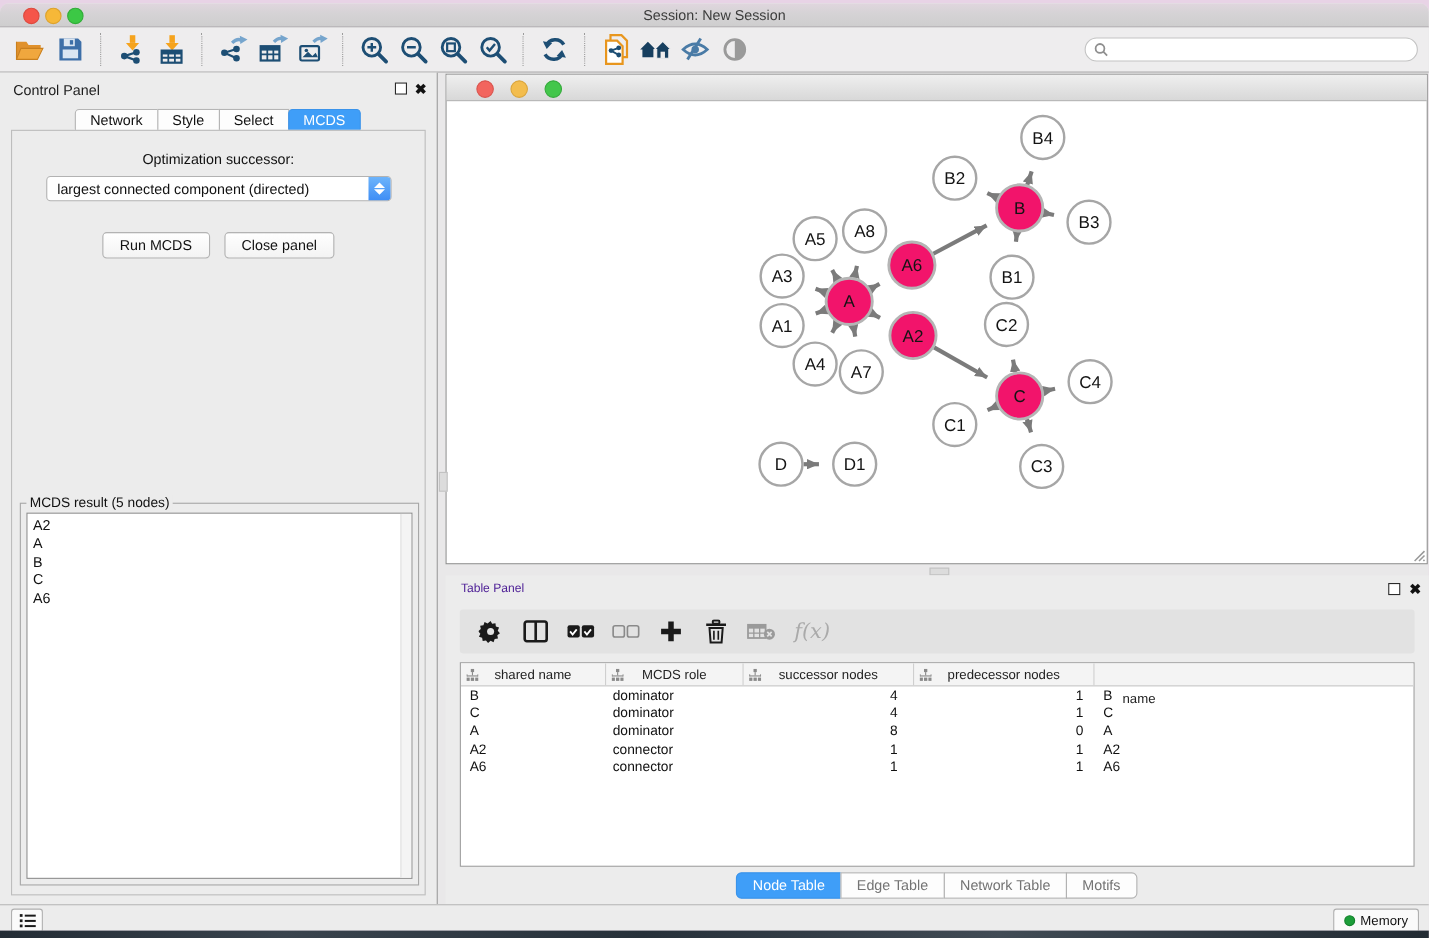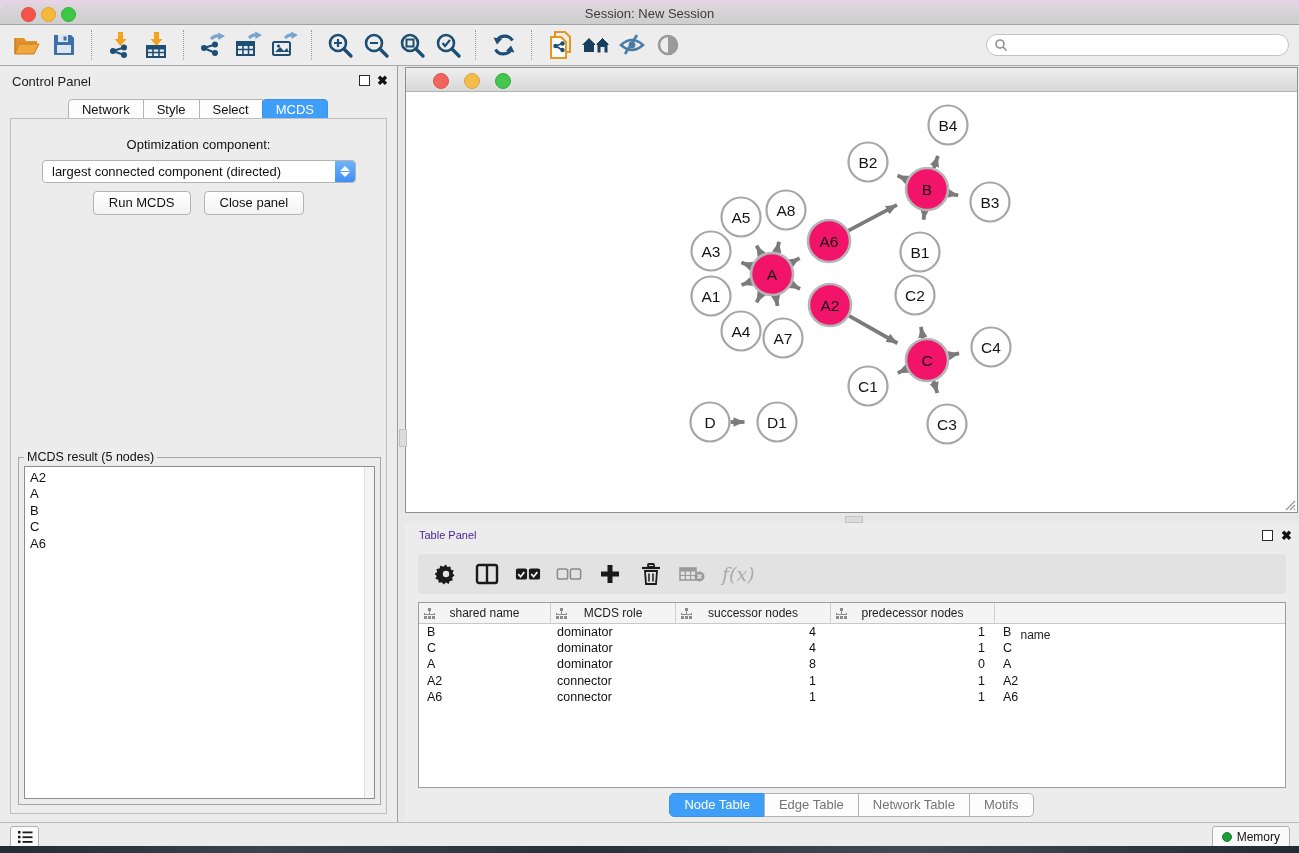--- a/index.html
+++ b/index.html
@@ -29,21 +29,21 @@
   .cp-tab{font-size:13px;color:#111;background:#fdfdfd;border:1px solid #b5b5b5;padding:2px 13px 3px;margin-left:-1px;}
   .cp-tab.first{border-radius:4px 0 0 4px;}
   .cp-tab.active{background:#3f9ef8;border-color:#3a93ea;color:#fff;border-radius:4px;}
   .cp-body{position:absolute;left:10px;top:52px;width:377px;height:696px;border:1px solid #bdbdbd;background:#ececec;box-sizing:border-box;}
   .opt-label{position:absolute;left:0;right:0;top:18px;text-align:center;font-size:13px;color:#111;}
   .dropdown{position:absolute;left:31px;top:41px;width:314px;height:23px;background:#fff;border:1px solid #b2b2b2;border-radius:4px;box-sizing:border-box;}
   .dropdown .dval{position:absolute;left:9px;top:3px;font-size:13px;color:#111;}
   .stepper{position:absolute;right:0;top:0;bottom:0;width:20px;border-radius:0 3px 3px 0;background:linear-gradient(180deg,#6db4fb,#3f8ef5);}
   .stepper .up{position:absolute;left:5px;top:5px;width:0;height:0;border-left:5px solid transparent;border-right:5px solid transparent;border-bottom:5px solid #fff;}
   .stepper .dn{position:absolute;left:5px;bottom:5px;width:0;height:0;border-left:5px solid transparent;border-right:5px solid transparent;border-top:5px solid #fff;}
-  .cp-buttons{position:absolute;left:0;right:0;top:72px;display:flex;justify-content:center;gap:13px;}
+  .cp-buttons{position:absolute;left:0;right:0;top:92px;display:flex;justify-content:center;gap:13px;}
   .btn{font-size:13px;color:#111;background:linear-gradient(180deg,#ffffff,#f3f3f3);border:1px solid #b3b3b3;border-radius:4px;padding:3px 15px 4px;}
   .fieldset{position:absolute;left:7px;top:338px;width:363px;height:348px;border:1px solid #a7a7a7;box-sizing:border-box;}
   .fieldset .legend{position:absolute;left:5px;top:-8px;background:#ececec;padding:0 3px;font-size:12.5px;color:#111;}
   .result-list{position:absolute;left:5px;top:8px;right:5px;bottom:5px;background:#fff;border:1px solid #8d8d8d;overflow:hidden;}
   .result-scroll{position:absolute;top:0;bottom:0;right:0;width:9px;background:#f4f4f4;border-left:1px solid #e0e0e0;}
   .result-item{font-size:13px;color:#111;padding:0 5px;line-height:16.4px;}
   .result-item:first-child{padding-top:3px;}
   
   .net-window{position:absolute;left:405px;top:64px;width:893px;height:446px;background:#fff;border:1px solid #8f8f8f;box-sizing:border-box;}
   .net-titlebar{position:absolute;left:0;top:0;right:0;height:23px;background:linear-gradient(180deg,#efefef,#d8d8d8);border-bottom:1px solid #b2b2b2;}
@@ -242,21 +242,21 @@
     <div class="panel-ctl" style="left:376px;">
         <div class="close-glyph">✖</div>
       </div>
     <div class="cp-tabs">
       <div class="cp-tab first">Network</div>
       <div class="cp-tab">Style</div>
       <div class="cp-tab">Select</div>
       <div class="cp-tab active">MCDS</div>
     </div>
     <div class="cp-body">
-      <div class="opt-label">Optimization component:</div>
+      <div class="opt-label">Optimization successor:</div>
       <div class="dropdown">
         <div class="dval">largest connected component (directed)</div>
         <div class="stepper">
             <div class="up"></div>
             <div class="dn"></div>
           </div>
       </div>
       <div class="cp-buttons">
         <button class="btn">Run MCDS</button>
         <button class="btn">Close panel</button>

